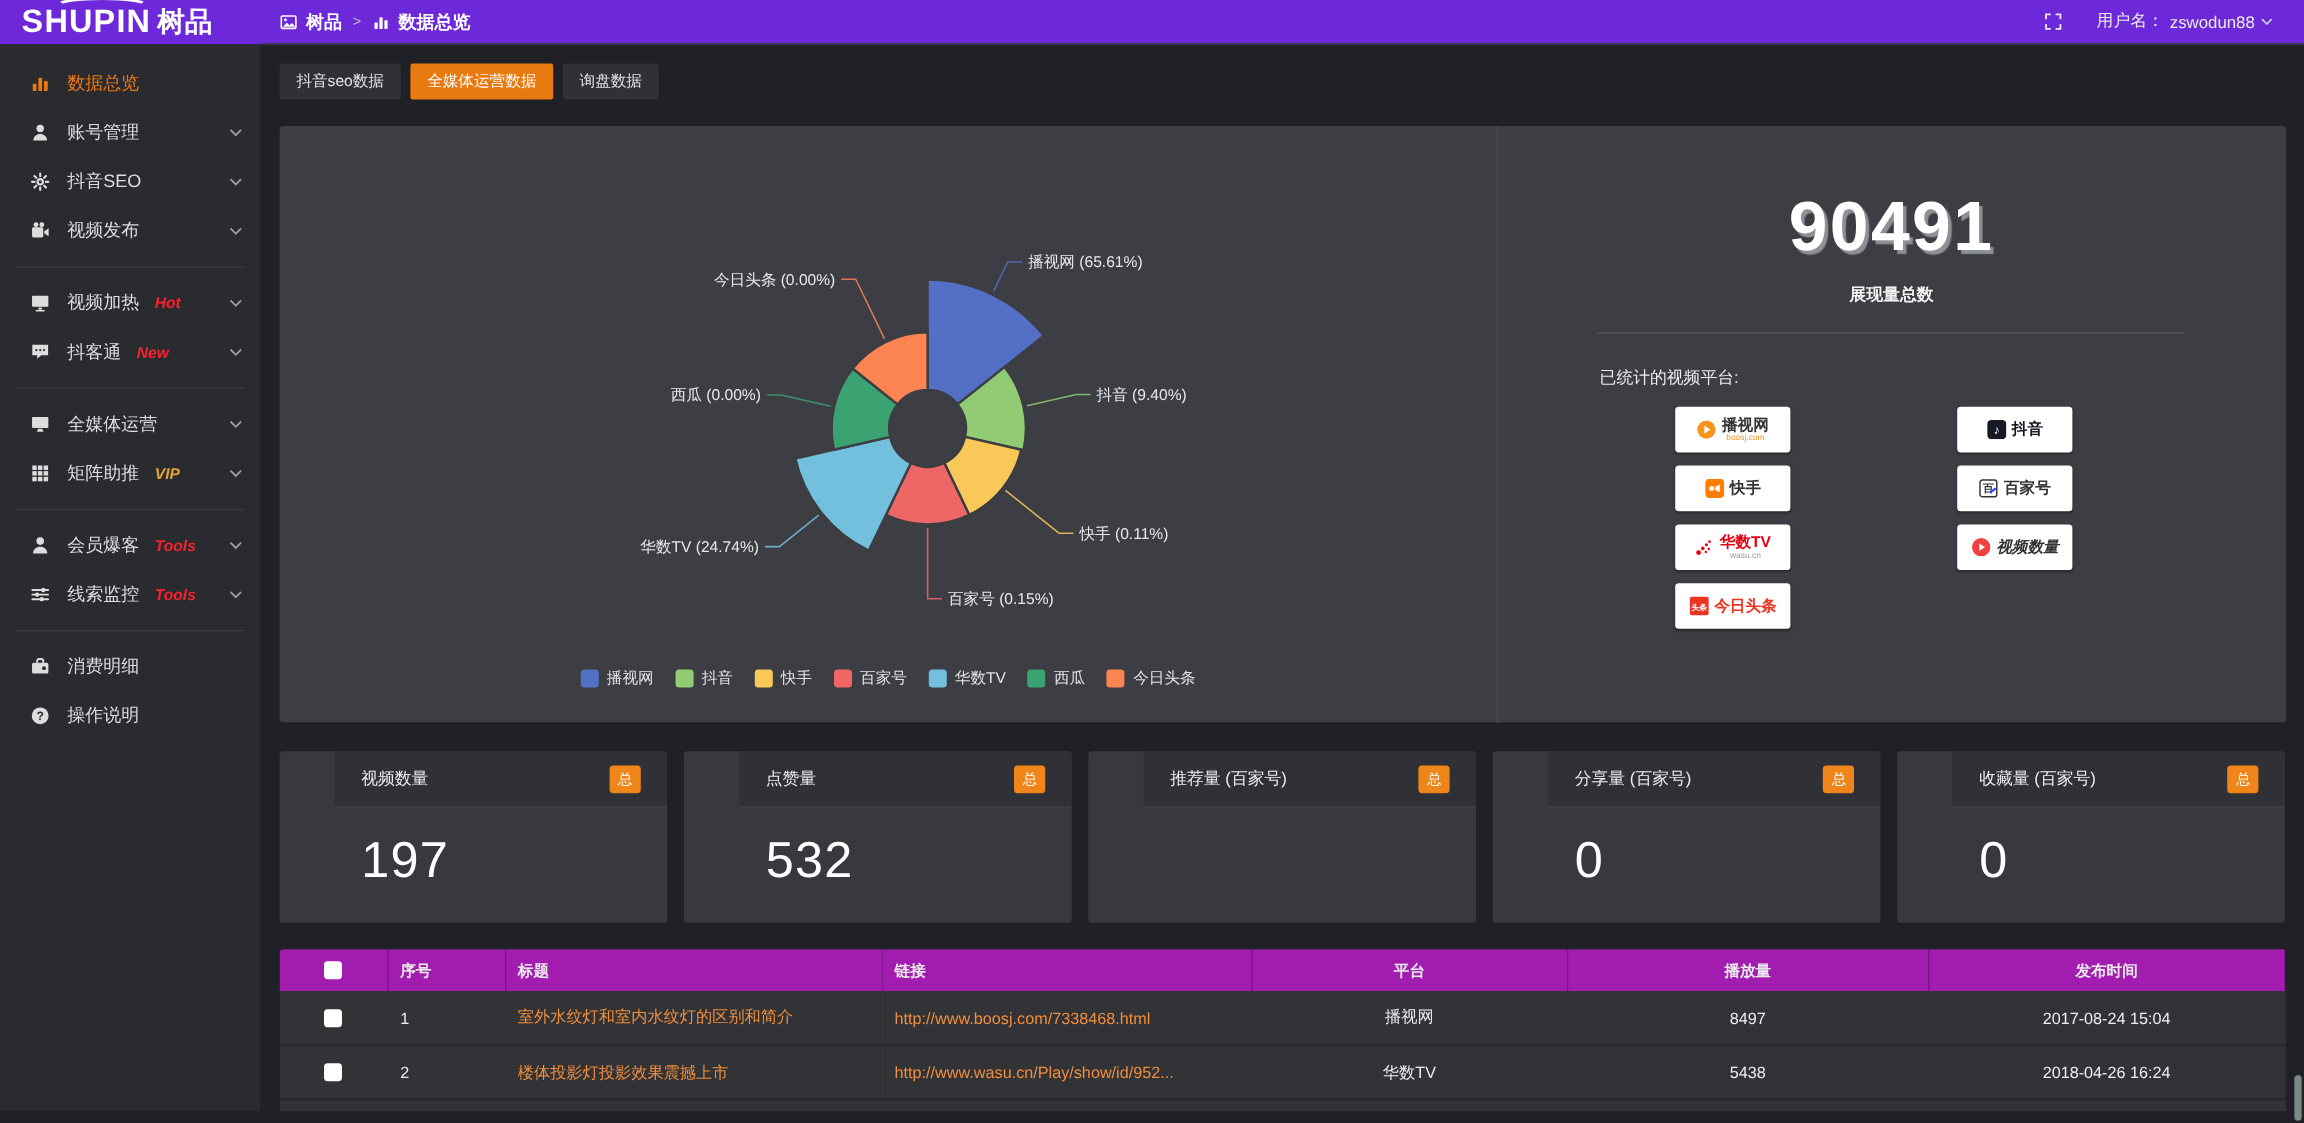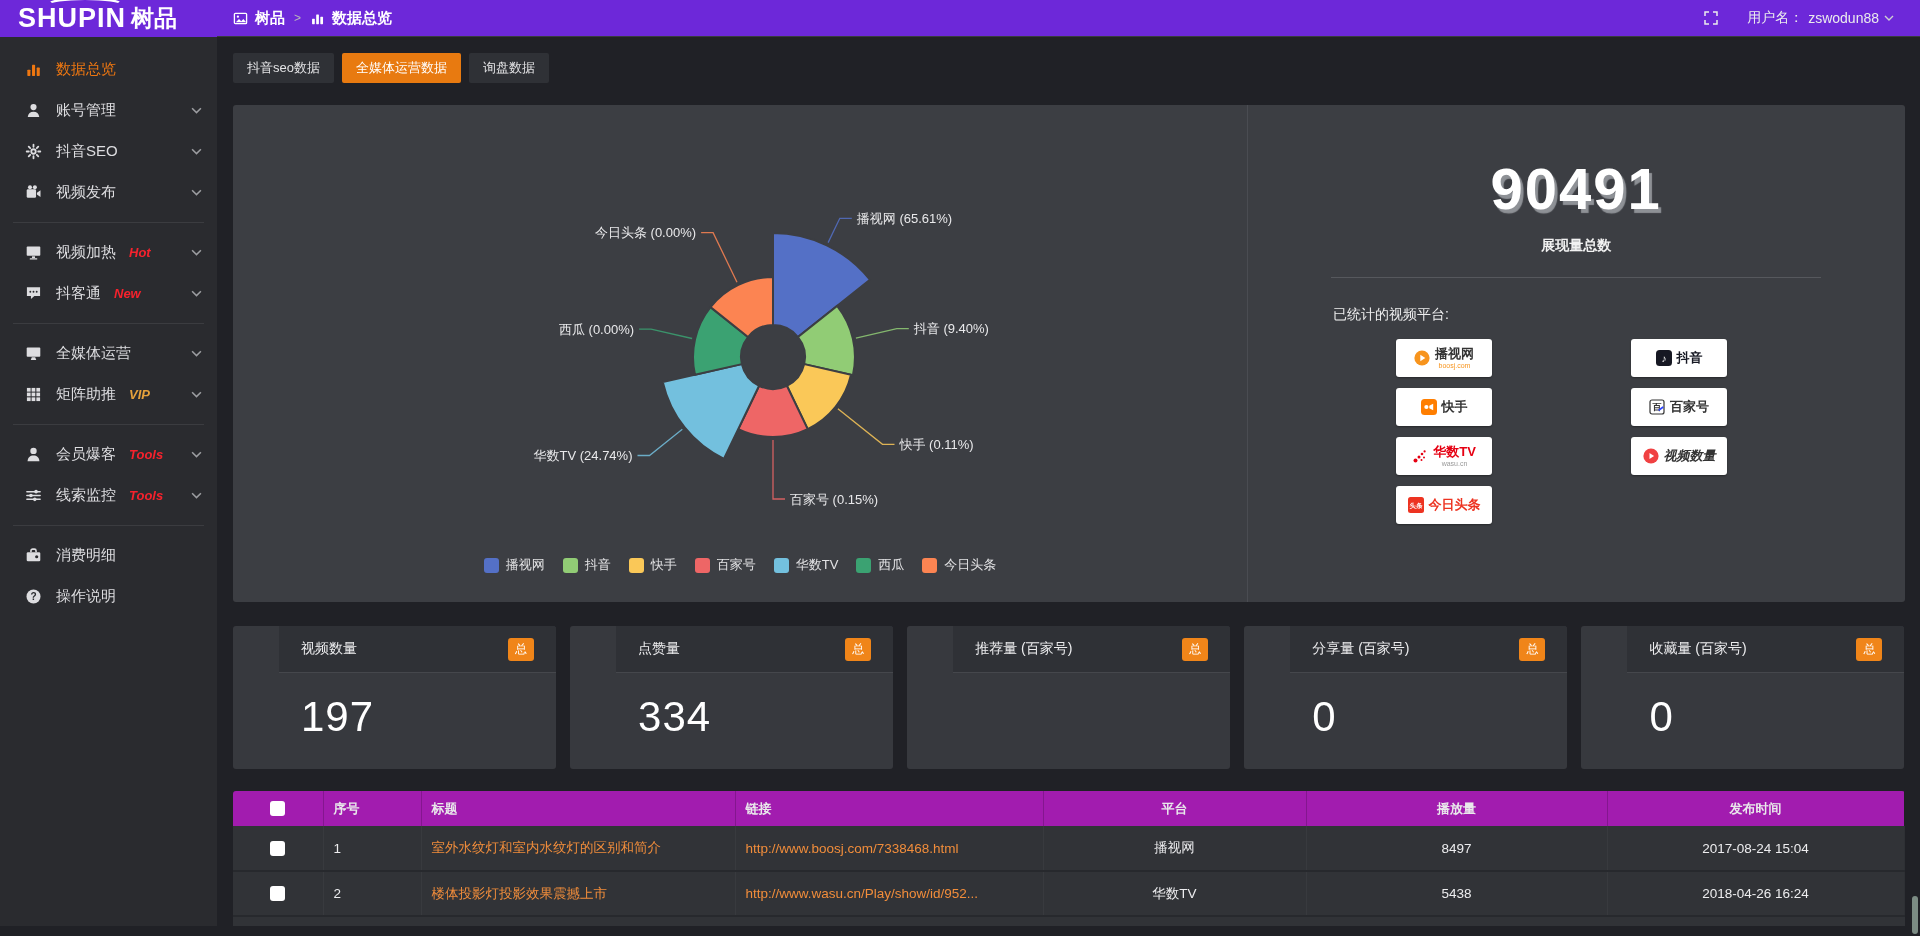--- a/index.html
+++ b/index.html
@@ -430,21 +430,21 @@
             <span class="stat-label">视频数量</span>
             <span class="stat-badge">总</span>
           </div>
           <div class="stat-value">197</div>
         </div>
         <div class="stat-card">
           <div class="stat-head">
             <span class="stat-label">点赞量</span>
             <span class="stat-badge">总</span>
           </div>
-          <div class="stat-value">334</div>
+          <div class="stat-value">532</div>
         </div>
         <div class="stat-card">
           <div class="stat-head">
             <span class="stat-label">推荐量 (百家号)</span>
             <span class="stat-badge">总</span>
           </div>
         </div>
         <div class="stat-card">
           <div class="stat-head">
             <span class="stat-label">分享量 (百家号)</span>

